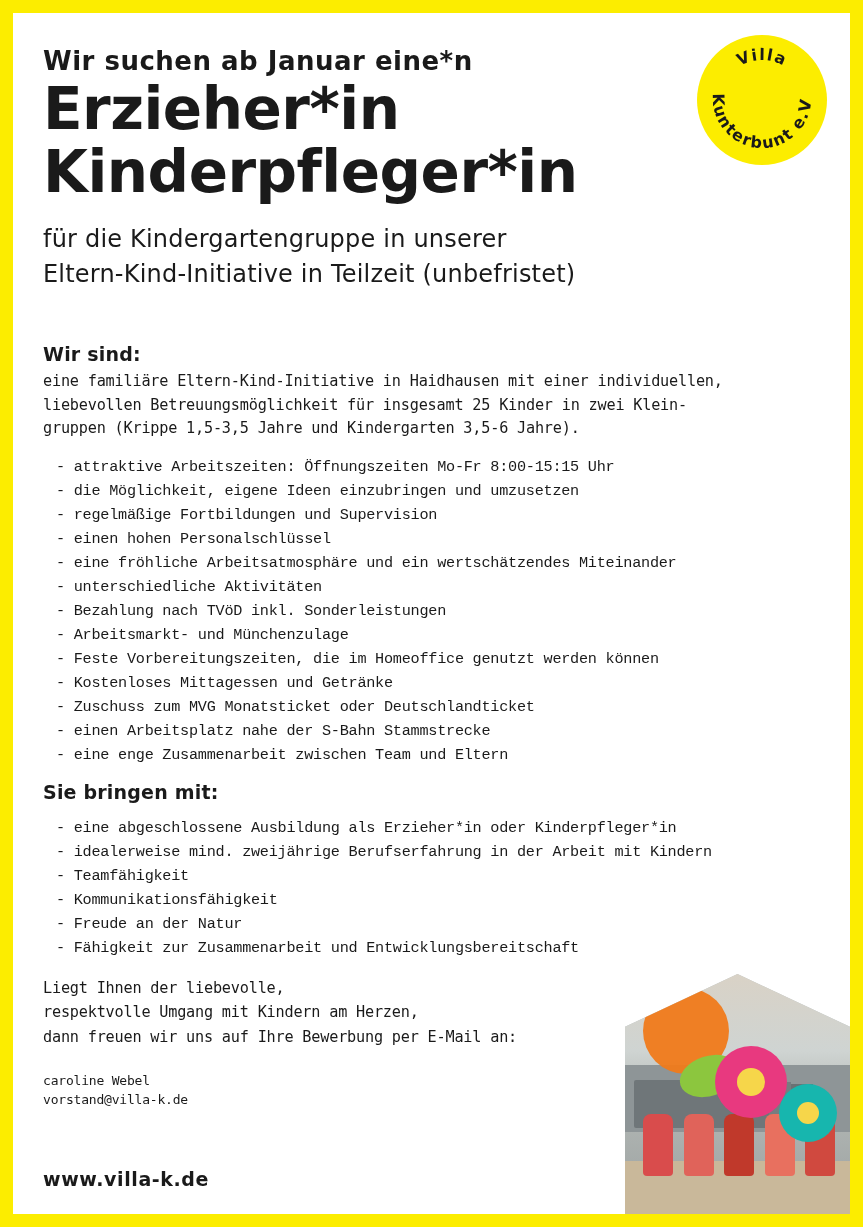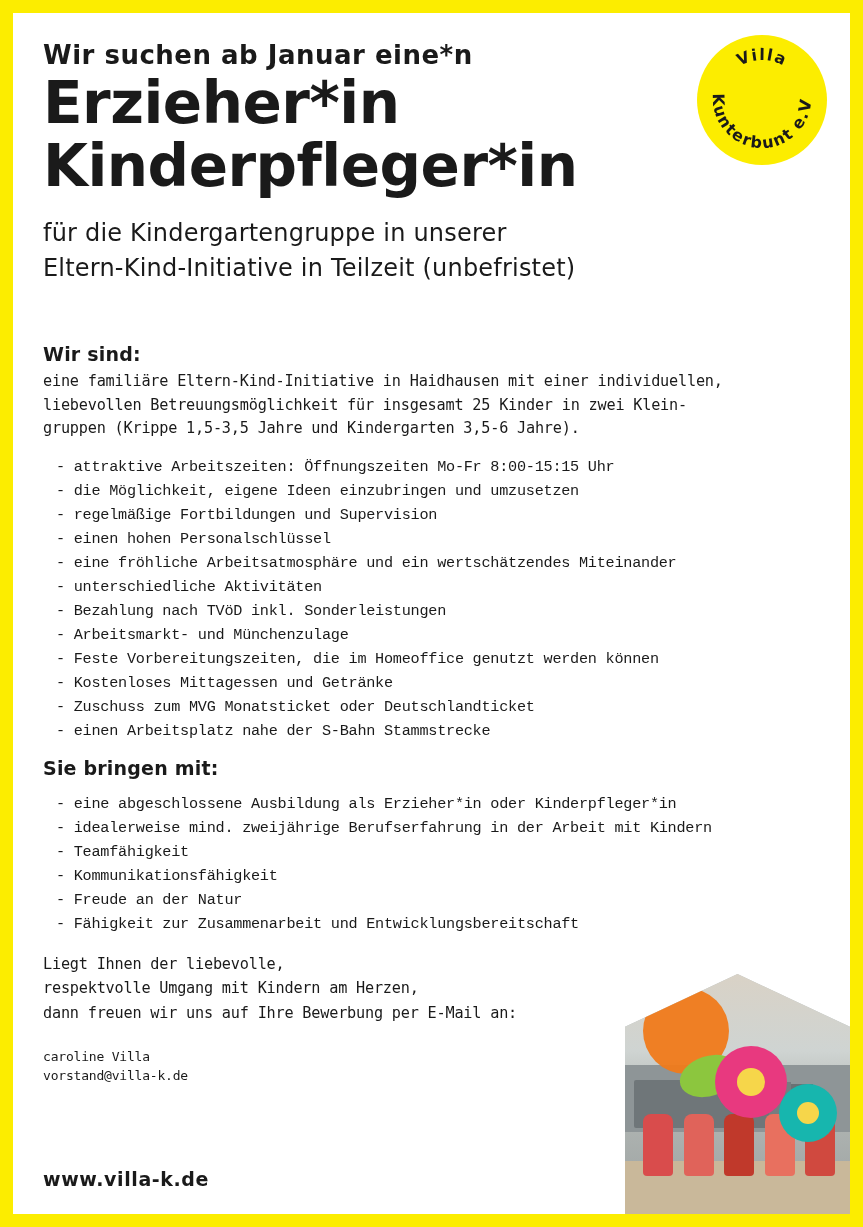--- a/index.html
+++ b/index.html
@@ -67,21 +67,21 @@
     position: absolute;
     left: 30px;
     top: 26px;
     width: 640px;
   }
   .kicker {
     font-size: 26px;
     font-weight: bold;
     color: #1a1a1a;
     letter-spacing: 0.5px;
-    margin: 2px 0 4px 0;
+    margin: 8px 0 4px 0;
     line-height: 1.1;
   }
   .job-title {
     font-size: 58px;
     font-weight: bold;
     color: #1a1a1a;
     line-height: 1.02;
     letter-spacing: -0.5px;
     margin: 4px 0 0 0;
   }
@@ -305,41 +305,42 @@
           <li>- regelmäßige Fortbildungen und Supervision</li>
           <li>- einen hohen Personalschlüssel</li>
           <li>- eine fröhliche Arbeitsatmosphäre und ein wertschätzendes Miteinander</li>
           <li>- unterschiedliche Aktivitäten</li>
           <li>- Bezahlung nach TVöD inkl. Sonderleistungen</li>
           <li>- Arbeitsmarkt- und Münchenzulage</li>
           <li>- Feste Vorbereitungszeiten, die im Homeoffice genutzt werden können</li>
           <li>- Kostenloses Mittagessen und Getränke</li>
           <li>- Zuschuss zum MVG Monatsticket oder Deutschlandticket</li>
           <li>- einen Arbeitsplatz nahe der S-Bahn Stammstrecke</li>
+          <li>- eine enge Zusammenarbeit zwischen Team und Eltern</li>
         </ul>
       </div>
 
       <div class="section">
         <div class="section-title">Sie bringen mit:</div>
         <ul class="list">
           <li>- eine abgeschlossene Ausbildung als Erzieher*in oder Kinderpfleger*in</li>
           <li>- idealerweise mind. zweijährige Berufserfahrung in der Arbeit mit Kindern</li>
           <li>- Teamfähigkeit</li>
           <li>- Kommunikationsfähigkeit</li>
           <li>- Freude an der Natur</li>
           <li>- Fähigkeit zur Zusammenarbeit und Entwicklungsbereitschaft</li>
         </ul>
       </div>
 
       <div class="closing">Liegt Ihnen der liebevolle,
 respektvolle Umgang mit Kindern am Herzen,
 dann freuen wir uns auf Ihre Bewerbung per E-Mail an:</div>
 
       <div class="contact">
-        <div>caroline Villa</div>
+        <div>caroline Webel</div>
         <div>vorstand@villa-k.de</div>
       </div>
     </div>
 
     <div class="website">www.villa-k.de</div>
 
     <div class="photo">
       <div class="ph-sky"></div>
       <div class="ph-wall"></div>
       <div class="ph-lockers"></div>

